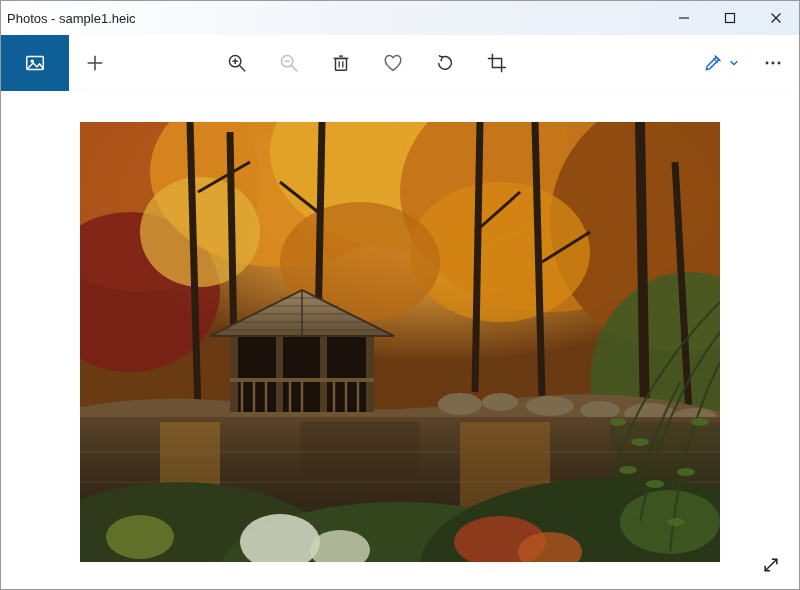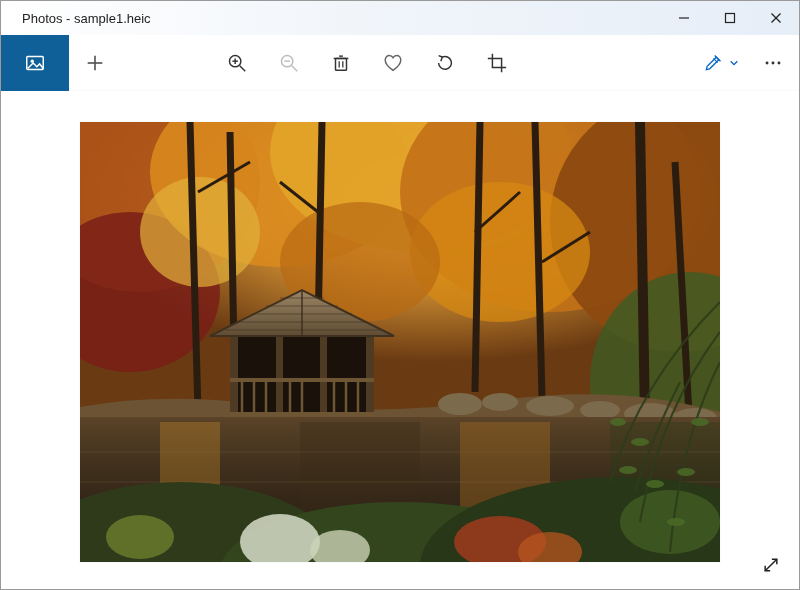--- a/index.html
+++ b/index.html
@@ -11,21 +11,21 @@
     border: 1px solid #999;
     display: flex;
     flex-direction: column;
     overflow: hidden;
   }
   .titlebar {
     height: 34px;
     display: flex;
     align-items: center;
     background: linear-gradient(to right, #fff, #f1f5fa 45%, #e6eef8);
-    padding-left: 21px;
+    padding-left: 6px;
     font-size: 13px;
     color: #222;
     flex: 0 0 auto;
   }
   .titlebar .title { flex: 1 1 auto; }
   .winbtn {
     width: 46px;
     height: 34px;
     display: flex;
     align-items: center;

